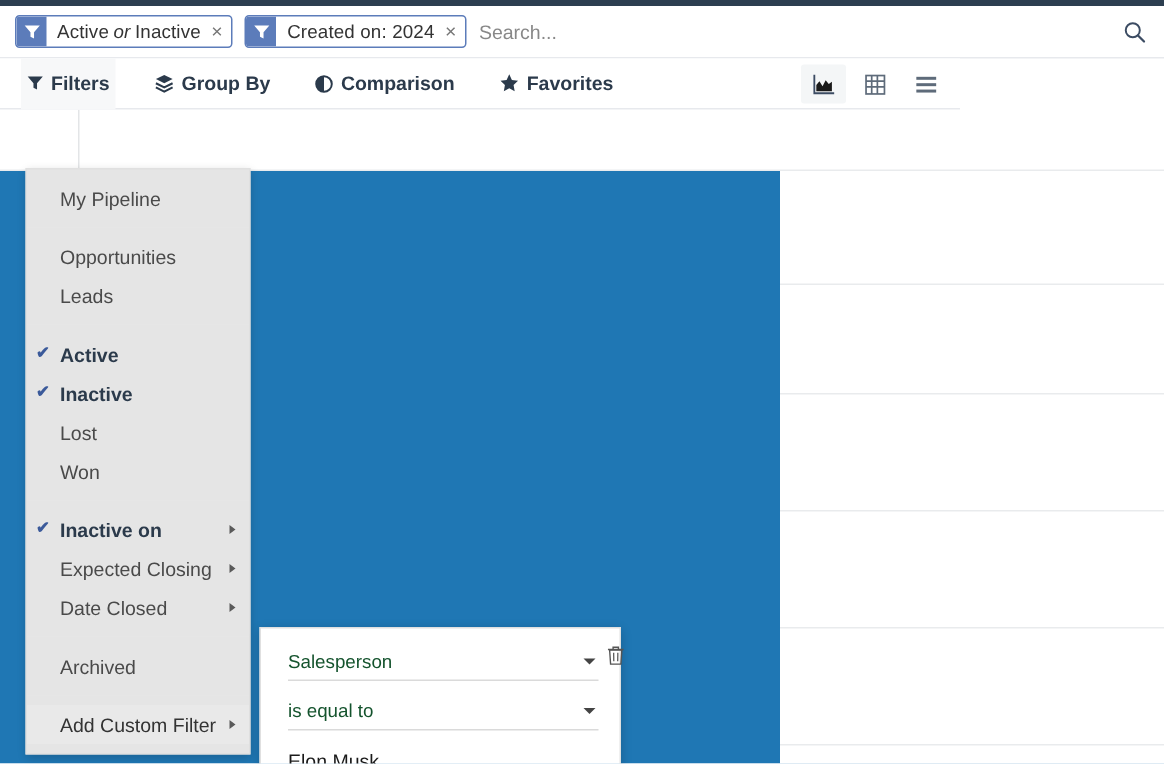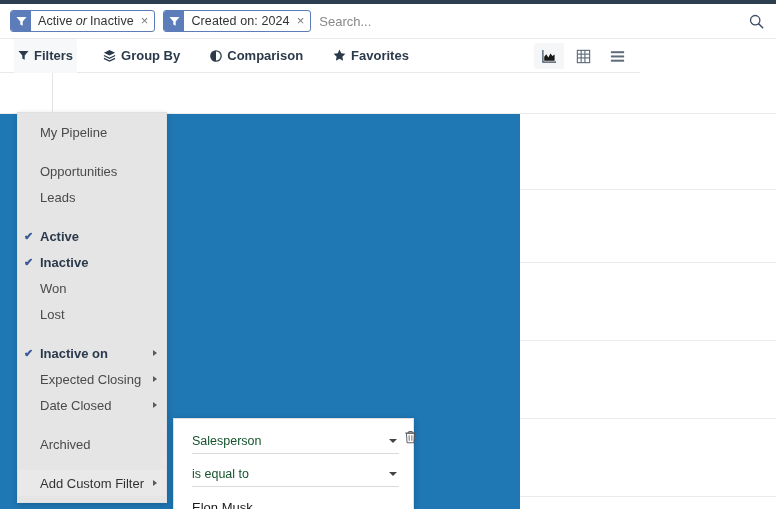--- a/index.html
+++ b/index.html
@@ -297,24 +297,24 @@
 
     <div class="dd-item checked">
       <span class="dd-check">✔</span>
       <span>Active</span>
     </div>
     <div class="dd-item checked">
       <span class="dd-check">✔</span>
       <span>Inactive</span>
     </div>
     <div class="dd-item">
+      <span>Lost</span>
+    </div>
+    <div class="dd-item">
       <span>Won</span>
-    </div>
-    <div class="dd-item">
-      <span>Lost</span>
     </div>
     <div class="dd-sep"></div>
 
     <div class="dd-item checked">
       <span class="dd-check">✔</span>
       <span>Inactive on</span>
       <span class="dd-caret"></span>
     </div>
     <div class="dd-item">
       <span>Expected Closing</span>

